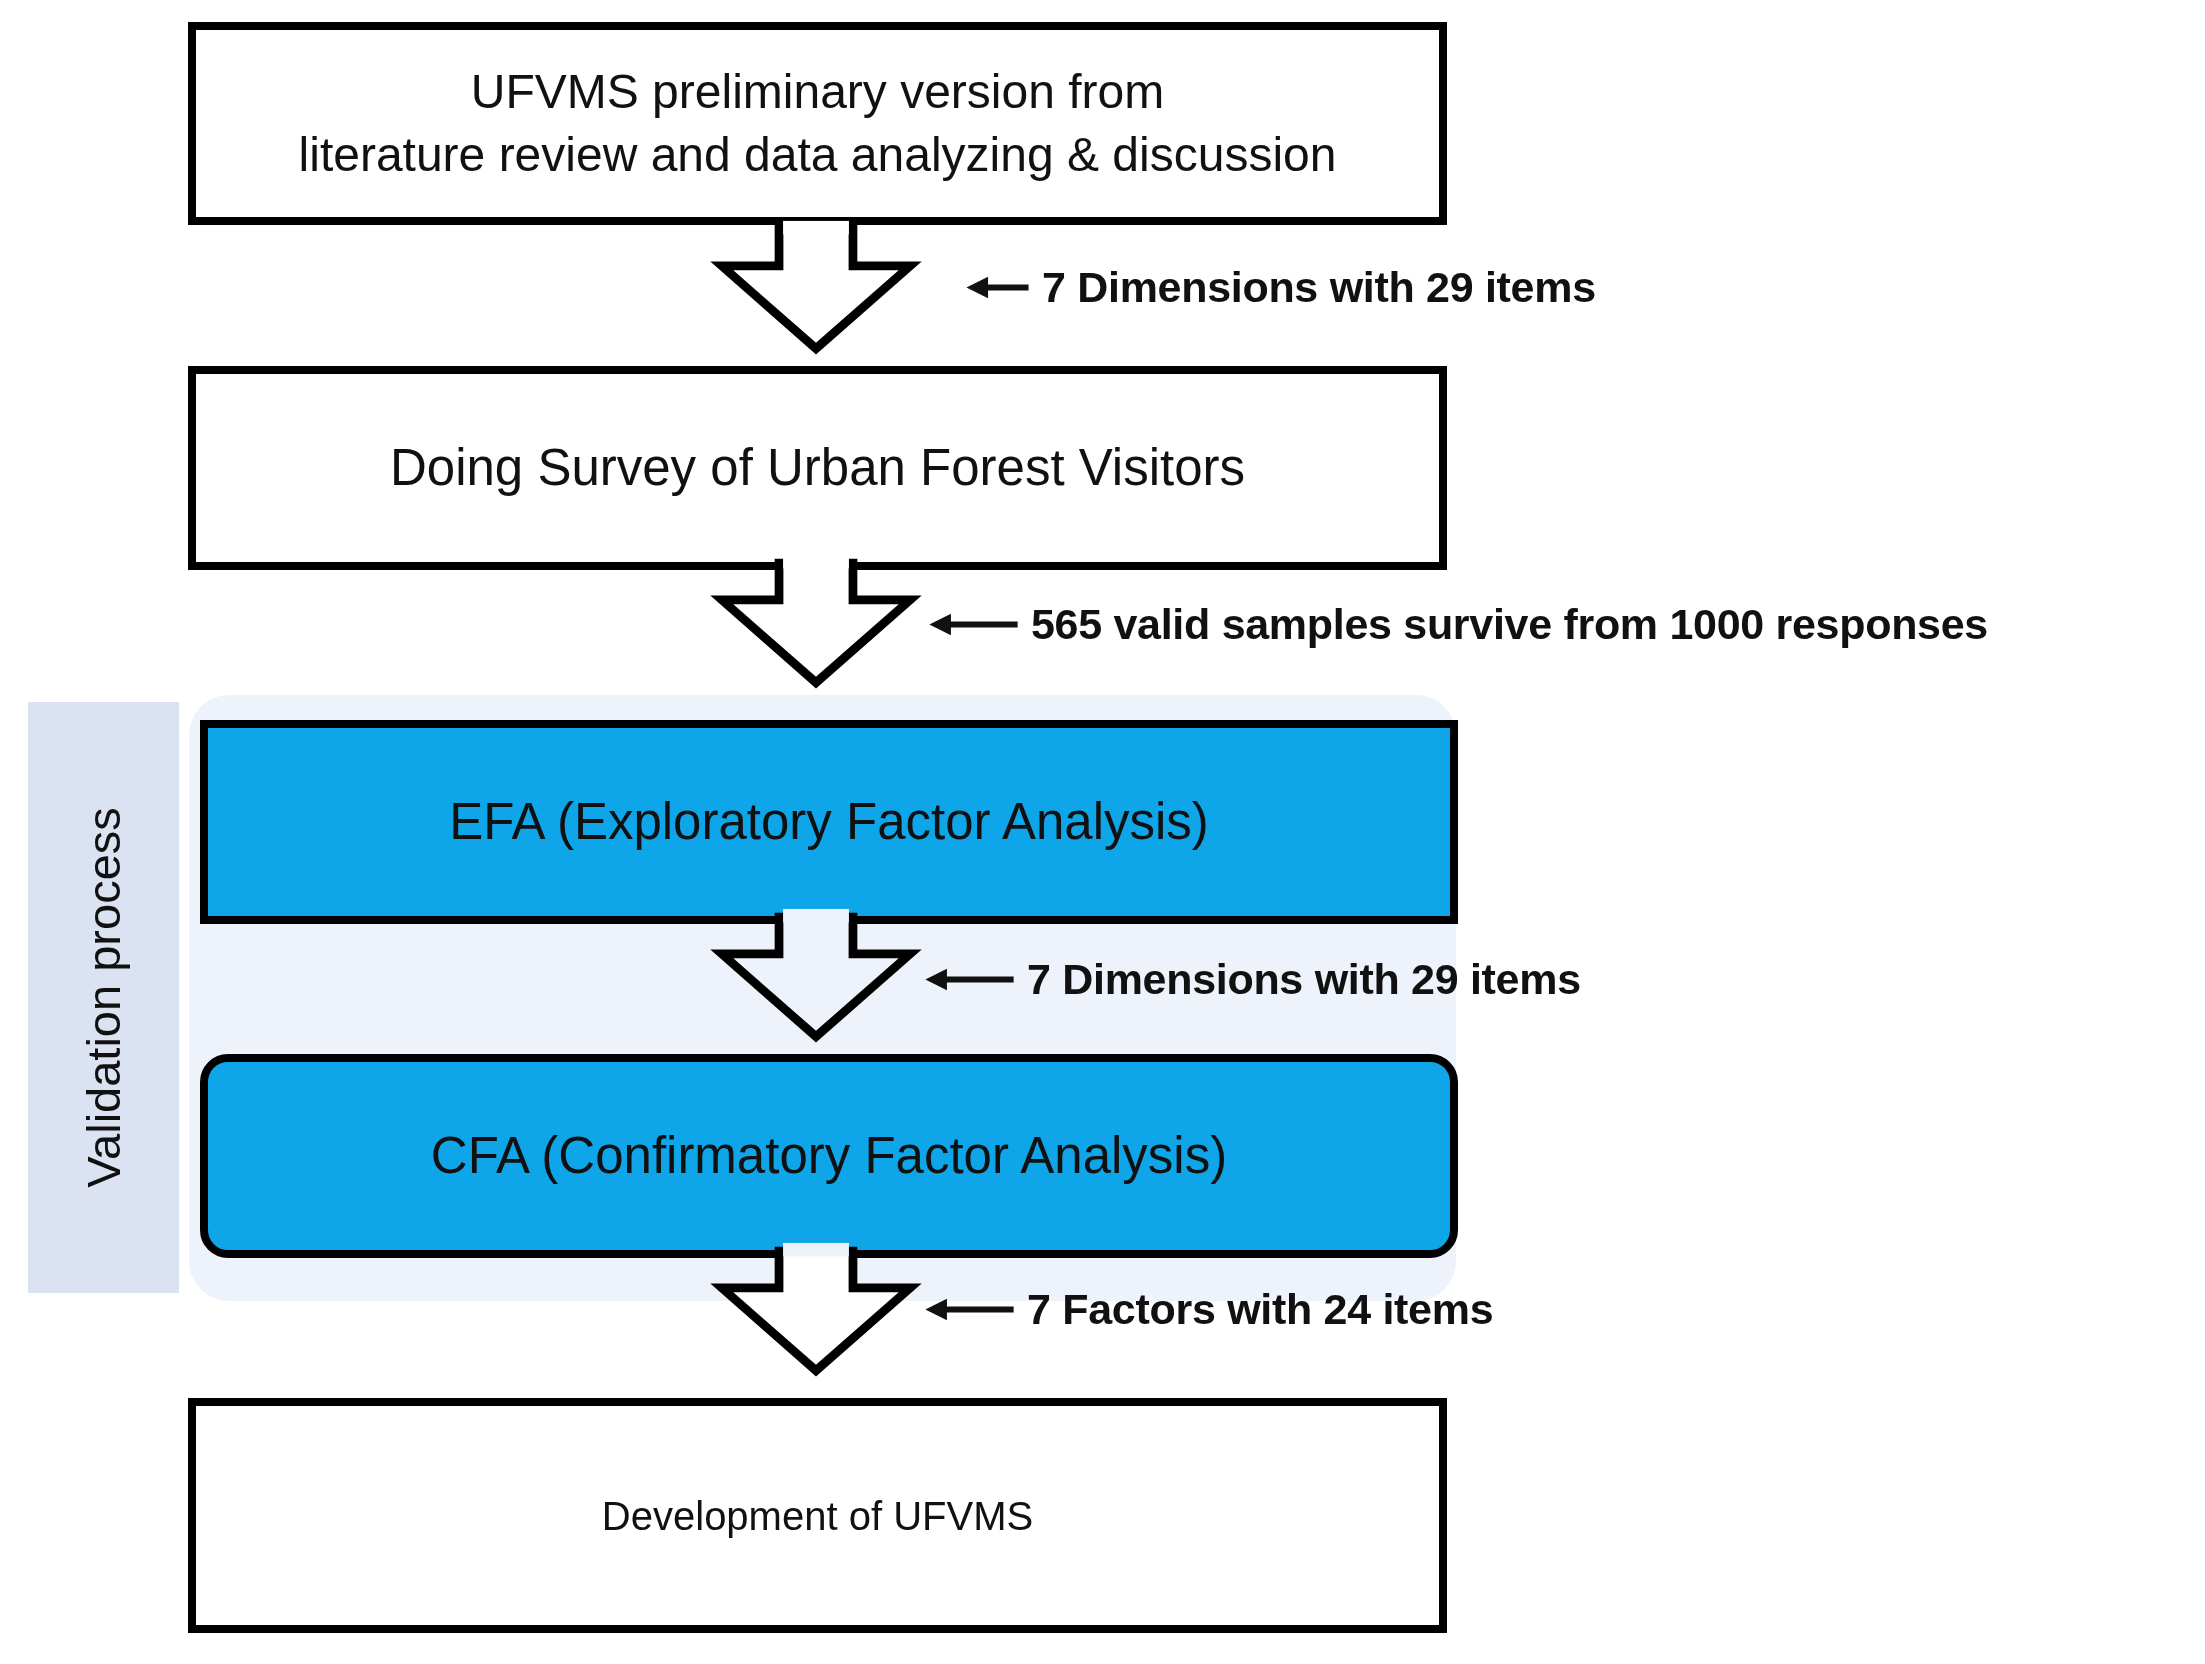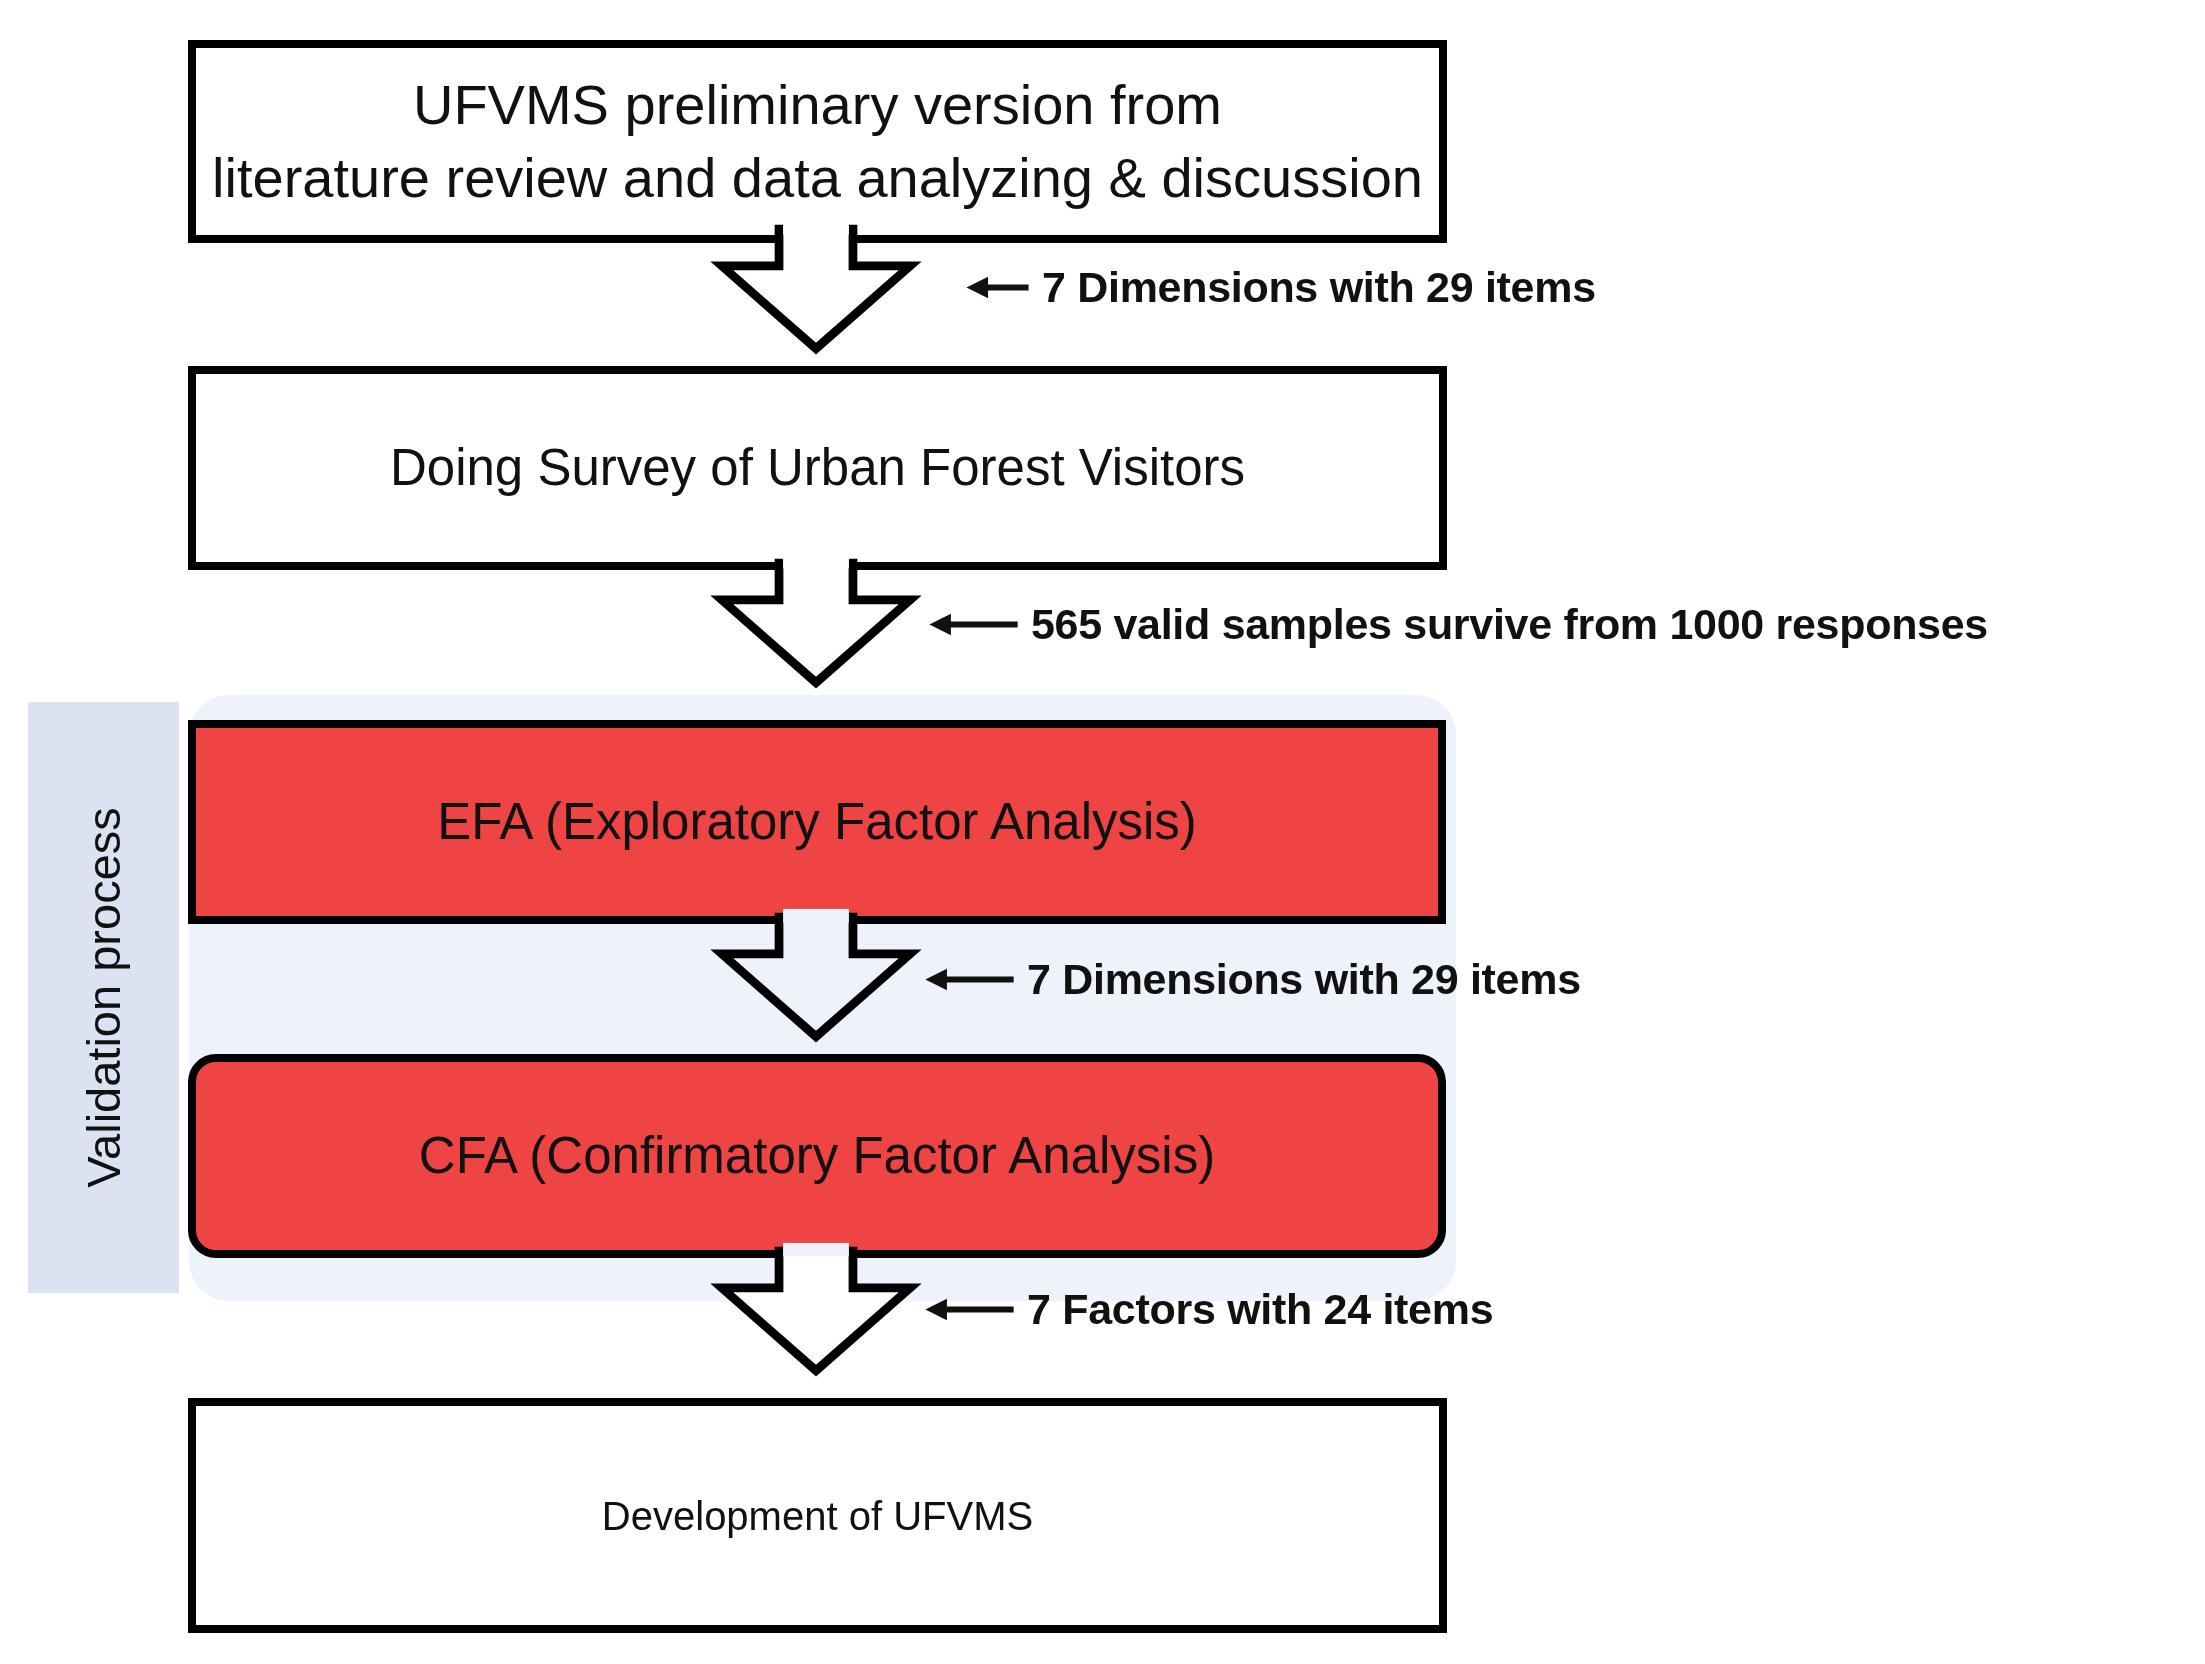--- a/index.html
+++ b/index.html
@@ -18,21 +18,21 @@
           font-size:47px;color:#111111;letter-spacing:0px;white-space:nowrap;}
 
   
   .vback{position:absolute;left:189px;top:695px;width:1267px;height:606px;
          background:#eef2fa;border-radius:40px;}
 
   
   .pbox{position:absolute;box-sizing:border-box;border:8.8px solid #000000;
         background:#ffffff;display:flex;align-items:center;justify-content:center;
         text-align:center;color:#111111;line-height:1.30;}
-  .pbox.tinted{background:#ef4444;}
+  .pbox.tinted{background:#0ea5e9;margin-left:12px;}
   .pbox .txt{display:block;padding:0 13.5px;}
 
   
   .blockarrow{position:absolute;}
   .blockarrow svg{display:block;overflow:visible;}
 
   
   .anno{position:absolute;display:flex;align-items:center;gap:12px;
         white-space:nowrap;color:#111111;font-weight:bold;}
   .anno .arw{display:block;}
@@ -42,21 +42,21 @@
 <body>
 
 <div id="stage">
 
   <div class="vback"></div>
 
   <div class="vpanel">
     <div class="vpanel-label">Validation process</div>
   </div>
 
-  <div class="pbox" style="left:188px;top:40px;width:1259px;height:203px;font-size:56px;">
+  <div class="pbox" style="left:188px;top:22px;width:1259px;height:203px;font-size:48px;">
     <span class="txt">
       <span>UFVMS preliminary version from</span><br>
       <span>literature review and data analyzing &amp; discussion</span>
     </span>
   </div>
 
   <div class="blockarrow" style="left:715px;top:229px;width:202px;height:121px;">
     <svg width="202" height="121" viewBox="0 0 300 180">
       <path d="M 95 0 L 95 55 L 10 55 L 150 178 L 290 55 L 205 55 L 205 0 Z" fill="#ffffff" stroke="#000000" stroke-width="13" stroke-linejoin="miter"></path>
       <rect x="101" y="-12" width="98" height="20" fill="#ffffff"></rect>

